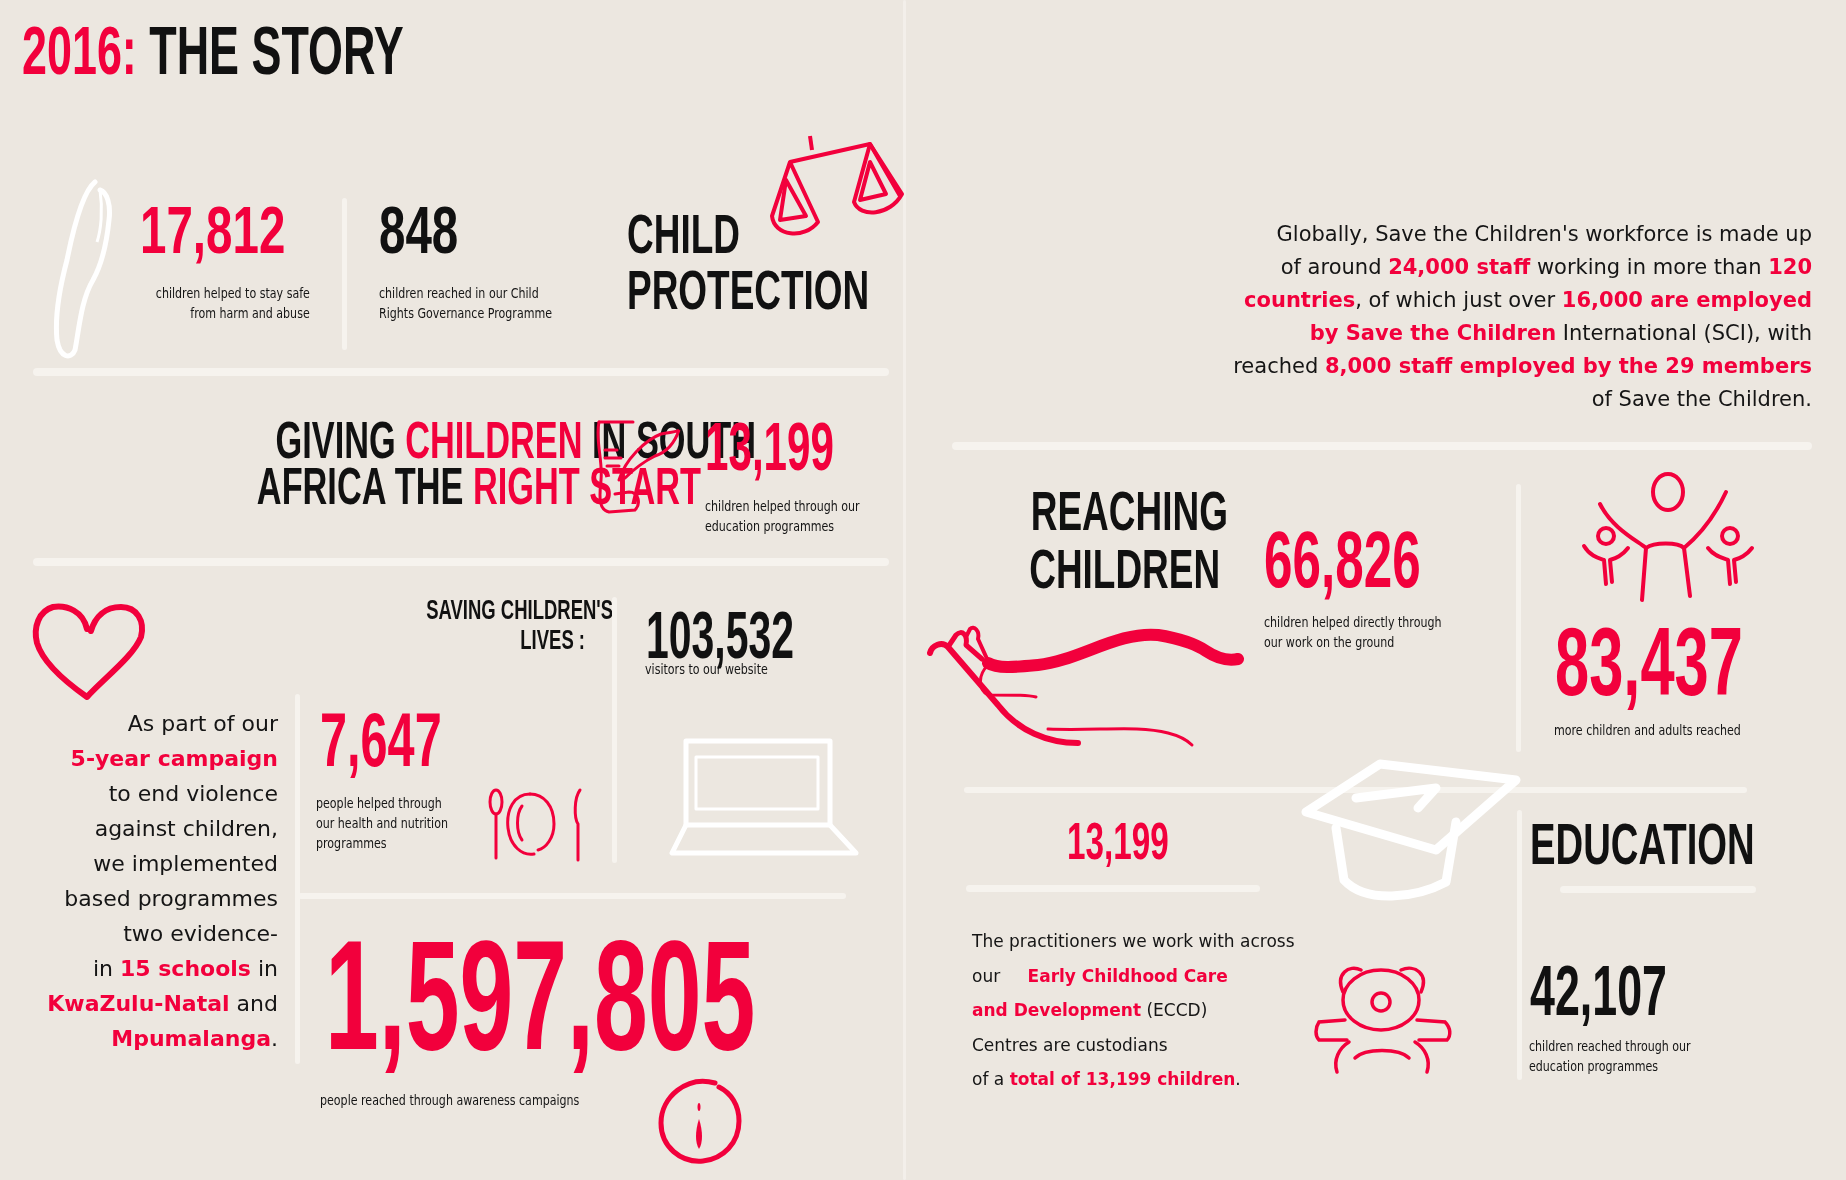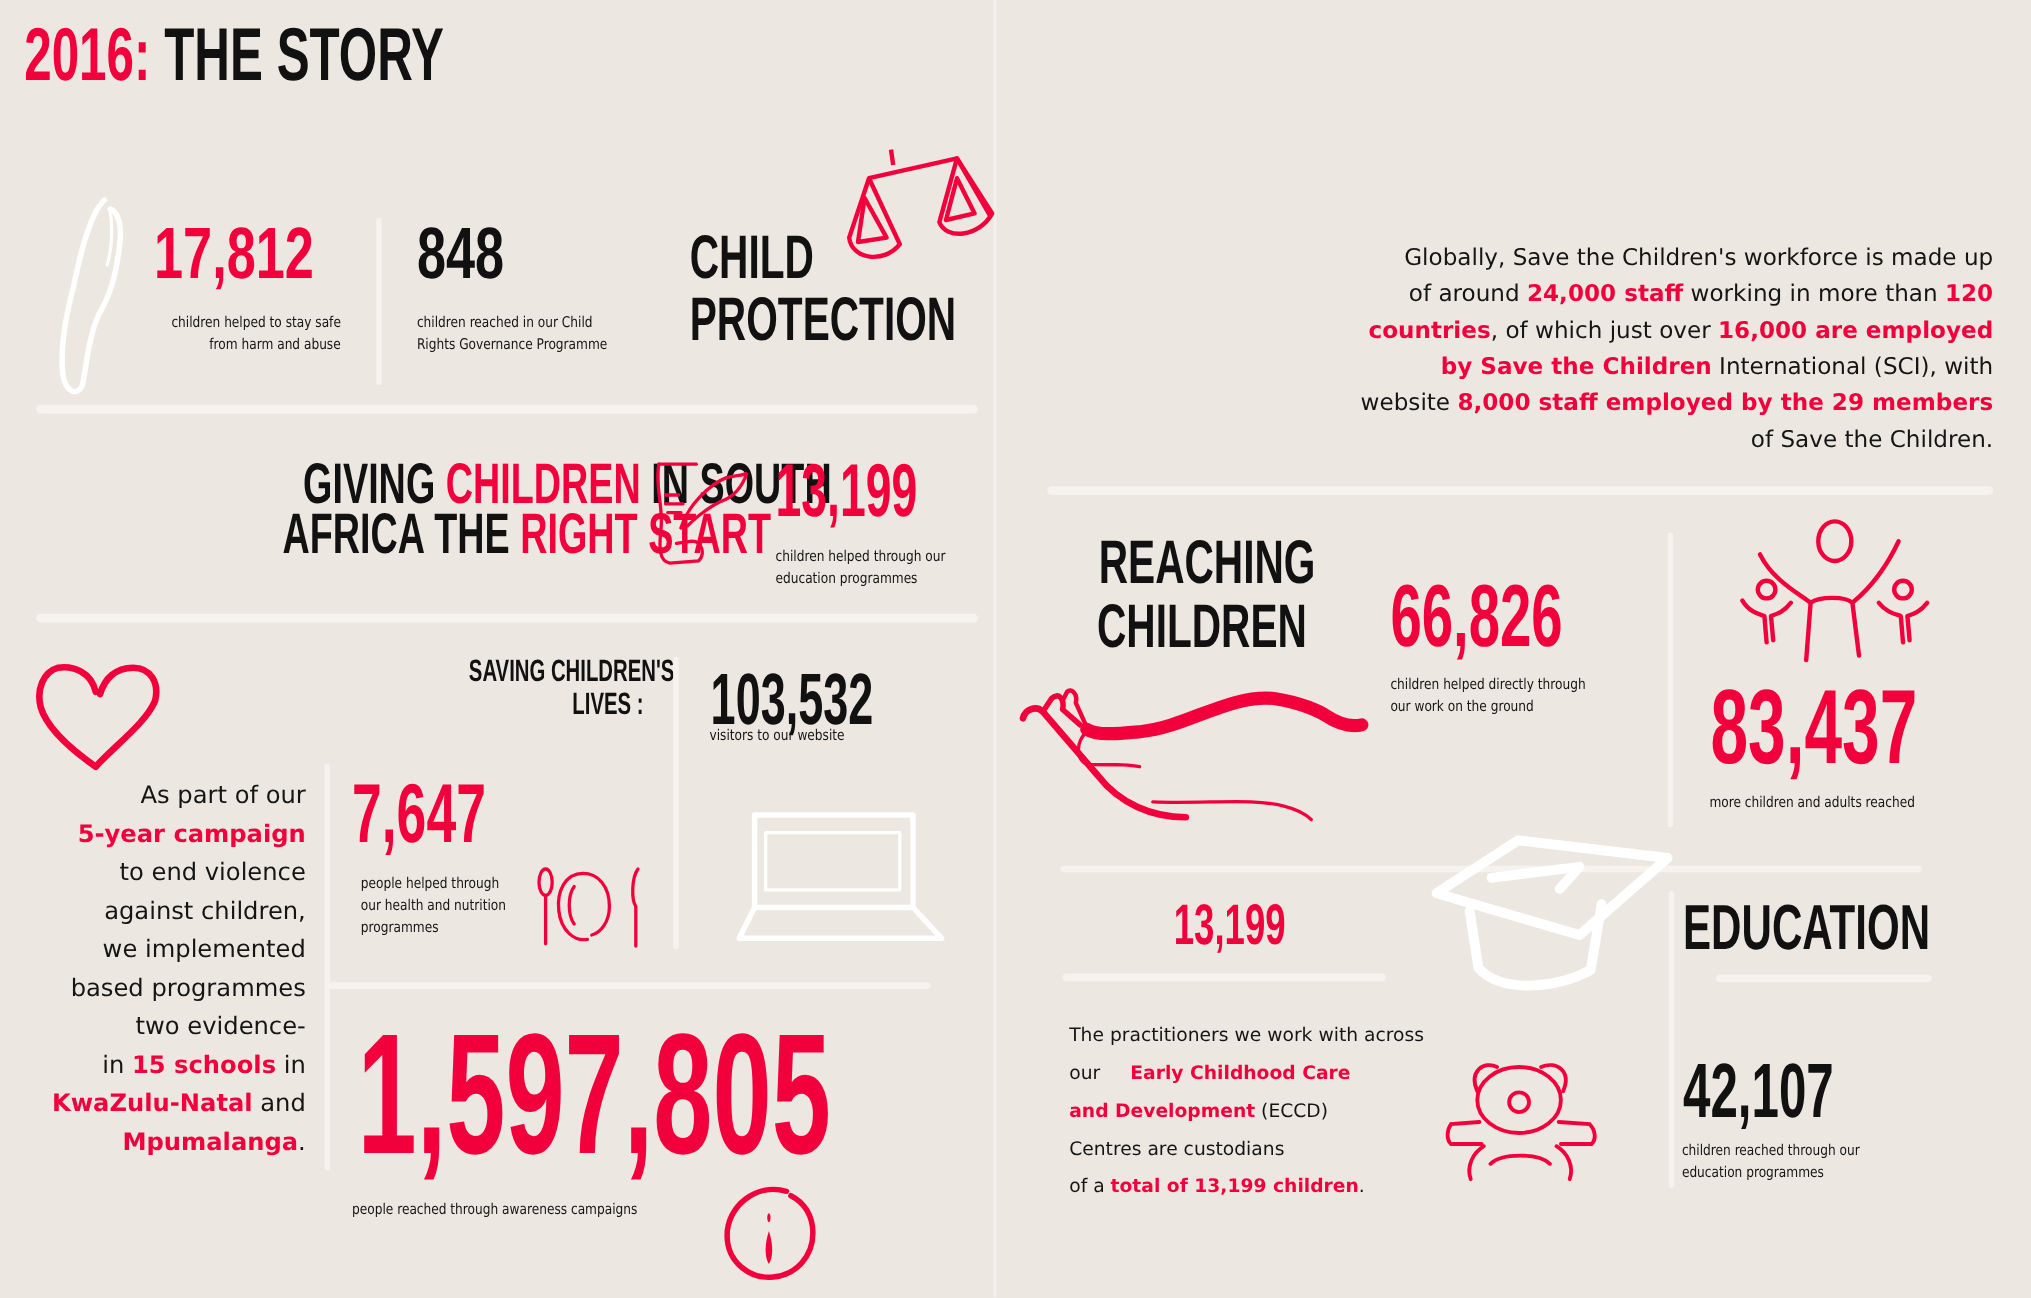--- a/index.html
+++ b/index.html
@@ -117,21 +117,21 @@
   <div>two evidence-</div>
   <div><span>in </span><span class="red" style="font-weight:700;">15 schools</span><span> in</span></div>
   <div><span class="red" style="font-weight:700;">KwaZulu-Natal</span><span> and</span></div>
   <div><span class="red" style="font-weight:700;">Mpumalanga</span><span>.</span></div>
 </div>
 
 <div class="vbar" style="left:295px;top:694px;height:370px;"></div>
 <div class="vbar" style="left:612px;top:597px;height:266px;"></div>
 
 <div class="abs num red" style="left:320px;top:700px;font-size:76px;line-height:80px;transform:scaleX(0.64);transform-origin:left top;">7,647</div>
-<div class="abs small" style="left:328px;top:793px;width:170px;">
+<div class="abs small" style="left:316px;top:793px;width:170px;">
   <div class="squeeze" style="transform:scaleX(0.82);">people helped through</div><br>
   <div class="squeeze" style="transform:scaleX(0.82);">our health and nutrition</div><br>
   <div class="squeeze" style="transform:scaleX(0.82);">programmes</div>
 </div>
 
 <svg style="left:488px;top:788px;" width="98" height="74" viewBox="0 0 98 74">
   <g fill="none" stroke="#F2003C" stroke-width="3" stroke-linecap="round">
     <ellipse cx="8" cy="14" rx="6" ry="12"></ellipse>
     <path d="M8 26 L8 70"></path>
     <path d="M42 6 C26 6 18 22 20 40 C22 58 34 68 46 66"></path>
@@ -165,27 +165,27 @@
   <path d="M58 6 C30 -2 4 20 4 46 C4 70 24 86 46 84 C66 82 82 66 82 44 C82 28 74 16 62 10" fill="none" stroke="#F2003C" stroke-width="5" stroke-linecap="round"></path>
   <path d="M42 26 C44 26 44 34 42 34 C40 34 40 26 42 26 Z" fill="#F2003C"></path>
   <path d="M42 42 C46 54 46 66 42 72 C38 66 38 54 42 42 Z" fill="#F2003C"></path>
 </svg>
 
 <div class="abs body-txt" style="left:1230px;top:218px;width:582px;text-align:right;line-height:33px;font-size:21px;">
   <div>Globally, Save the Children's workforce is made up</div>
   <div><span>of around </span><span class="red" style="font-weight:700;">24,000 staff</span><span> working in more than </span><span class="red" style="font-weight:700;">120</span></div>
   <div><span class="red" style="font-weight:700;">countries</span><span>, of which just over </span><span class="red" style="font-weight:700;">16,000 are employed</span></div>
   <div><span class="red" style="font-weight:700;text-align:center;">by Save the Children</span><span> International (SCI), with</span></div>
-  <div><span>website </span><span class="red" style="font-weight:700;">8,000 staff employed by the 29 members</span></div>
+  <div><span>reached </span><span class="red" style="font-weight:700;">8,000 staff employed by the 29 members</span></div>
   <div>of Save the Children.</div>
 </div>
 
 <div class="bar" style="left:952px;top:442px;width:860px;height:8px;"></div>
 
-<div class="abs num" style="left:948px;top:480px;width:212px;text-align:right;">
+<div class="abs num" style="left:980px;top:480px;width:212px;text-align:right;">
   <div class="squeeze" style="font-size:56px;line-height:62px;transform:scaleX(0.66);transform-origin:center top;">REACHING</div><br>
   <div class="squeeze" style="font-size:56px;line-height:62px;transform:scaleX(0.66);transform-origin:center top;margin-top:-4px;">CHILDREN</div>
 </div>
 
 <svg style="left:928px;top:625px;" width="335" height="125" viewBox="0 0 335 125">
   <g fill="none" stroke="#F2003C" stroke-linecap="round" stroke-linejoin="round">
     <path d="M2 28 C4 20 14 16 20 22 L70 80 C90 106 120 118 150 118" stroke-width="6"></path>
     <path d="M20 22 L28 10 C34 4 40 10 38 20 L54 34" stroke-width="5"></path>
     <path d="M38 12 L42 4 C46 0 52 6 50 14 L60 36" stroke-width="4"></path>
     <path d="M60 38 C70 44 88 42 110 40 C150 36 190 6 230 10 C256 14 272 22 278 26 C290 34 300 36 310 34" stroke-width="12"></path>

